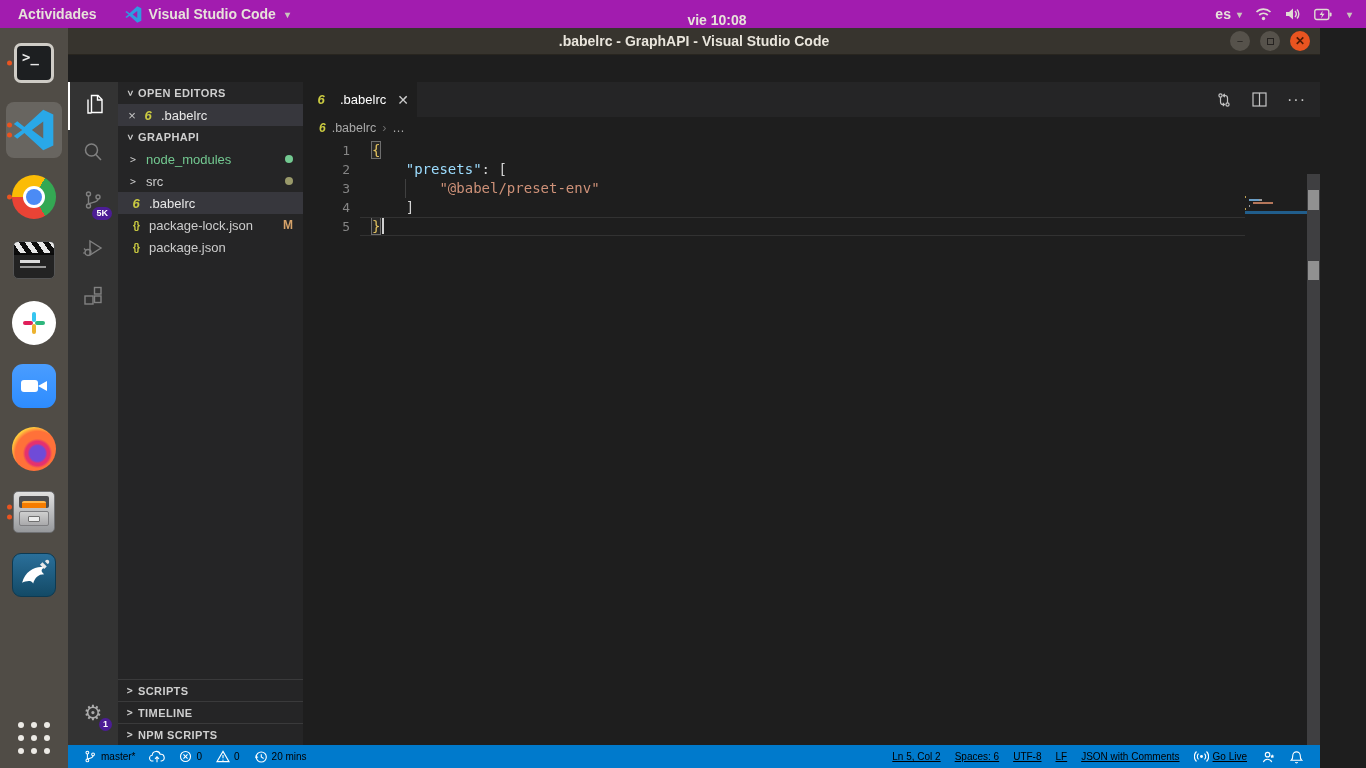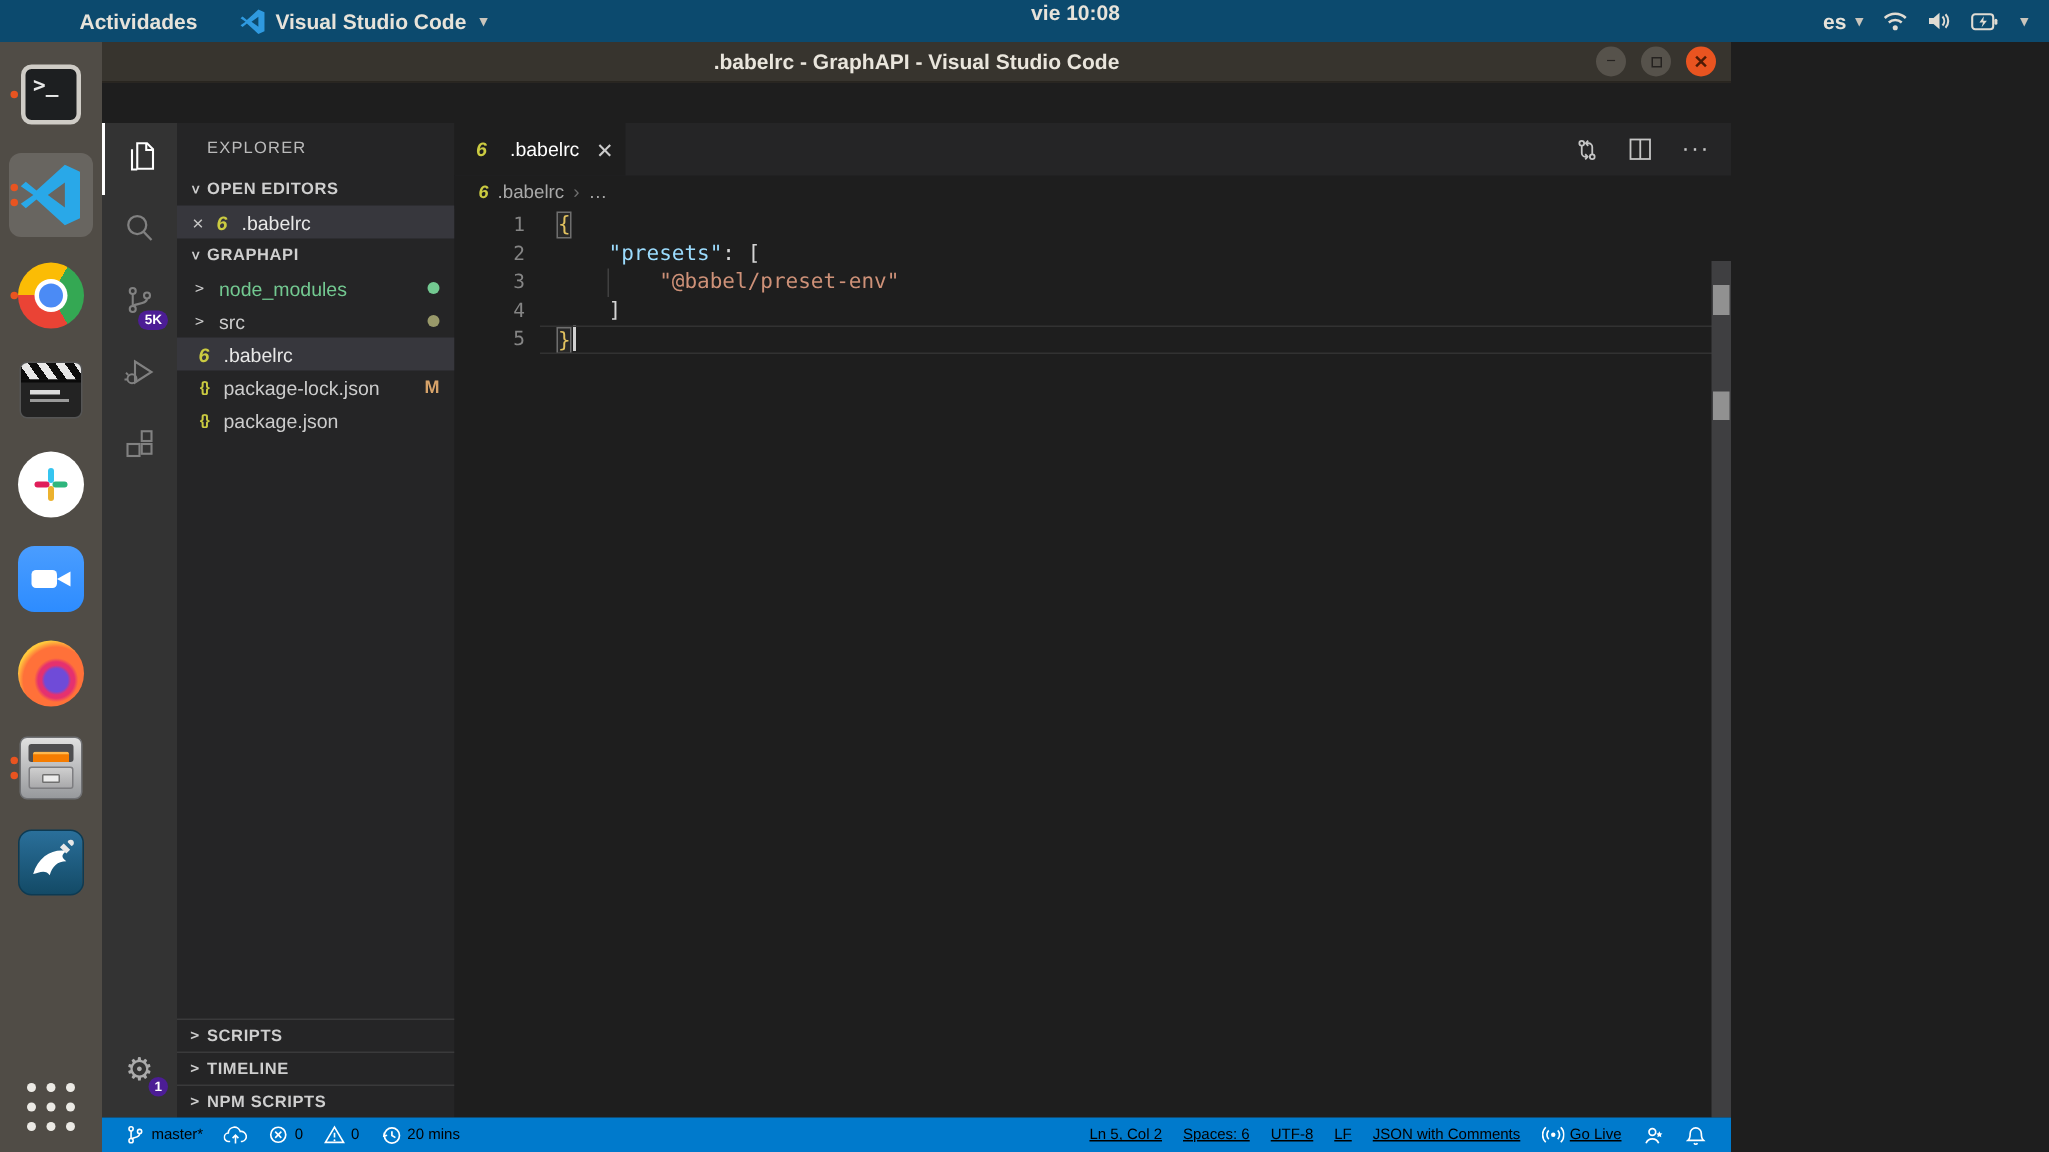--- a/index.html
+++ b/index.html
@@ -1,22 +1,22 @@
 <!DOCTYPE html>
 <html><head>
 <meta charset="utf-8">
 <style>
   * { box-sizing: border-box; margin:0; padding:0; }
   html,body { width:1366px; height:768px; overflow:hidden; background:#1e1e1e;
     font-family:"Liberation Sans", sans-serif; }
 
   
   #topbar { position:absolute; left:0; top:0; width:1366px; height:28px;
-    background:#0c4a6e; color:#e7e3da; display:flex; align-items:flex-start;
-    font-size:14px; font-weight:bold; z-index:50;padding-left:35px; }
+    background:#a21caf; color:#e7e3da; display:flex; align-items:flex-end;
+    font-size:14px; font-weight:bold; z-index:50; }
   .tb-left { display:flex; align-items:center; height:100%; }
   .tb-activities { padding:0 18px; height:100%; display:flex; align-items:center; cursor:pointer; }
   .tb-app { display:flex; align-items:center; gap:7px; padding:0 10px; height:100%; }
   .tb-app .vsc-mini { width:17px; height:17px; }
   .tb-caret { font-size:10px; color:#c9c5bc; margin-left:2px; }
   .tb-clock { position:absolute; left:calc(50% + 34px); transform:translateX(-50%); }
   .tb-right { margin-left:auto; display:flex; align-items:center; gap:13px; padding-right:14px; height:100%; }
   .tb-right svg { display:block; }
 
   
@@ -65,21 +65,21 @@
   .icon-cabinet .drawer { margin-top:3px; height:15px; background:linear-gradient(180deg,#cfcfcf,#a9a9ab);
     border:1px solid #7d7d80; border-radius:2px; display:flex; align-items:center; justify-content:center; }
   .icon-cabinet .handle { width:12px; height:6px; background:#ececec; border:1px solid #707070; border-radius:1px; }
   .icon-mysql { width:44px; height:44px; border-radius:9px;
     background:linear-gradient(180deg,#2a6f9a,#134a66); border:1px solid #0d3a52;
     display:flex; align-items:center; justify-content:center; }
   .icon-grid { display:grid; grid-template-columns:repeat(3,6px); gap:7px; }
   .icon-grid i { width:6px; height:6px; background:#eceae5; border-radius:50%; display:block; }
 
   
-  #vswindow { position:absolute; left:68px; top:28px; width:1086px; height:740px; }
+  #vswindow { position:absolute; left:68px; top:28px; width:1252px; height:740px; }
   #titlebar { height:27px; background:#37342e; display:flex; align-items:center; position:relative;
     border-bottom:1px solid #28251f; }
   #window-title { position:absolute; left:0; right:0; text-align:center; color:#e9e5dc;
     font-size:14px; font-weight:600; }
   .win-controls { position:absolute; right:10px; top:3px; display:flex; gap:10px; }
   .win-btn { width:20px; height:20px; border-radius:50%; background:#56524b;
     display:flex; align-items:center; justify-content:center; color:#252220; font-size:11px; cursor:pointer; }
   .win-btn .sq { width:7px; height:7px; border:1.5px solid #252220; }
   .win-btn.close { background:#e95420; color:#4d1a05; font-size:12px; font-weight:bold; }
 
@@ -374,21 +374,20 @@
               <rect x="13.5" y="3.5" width="6.5" height="6.5" fill="none" stroke="currentColor" stroke-width="1.4"></rect>
             </svg></span>
         </div>
         <div class="act-item act-bottom">
           <span class="gear">⚙</span>
           <span class="act-badge" style="border-radius: 50%;">1</span>
         </div>
       </div>
 
     <div id="sidebar">
-      <div id="explorer-title">EXPLORER</div>
       <div id="open-editors">
           <div class="section-header">
             <span class="chev open">&gt;</span>
             <span>OPEN EDITORS</span>
           </div>
           <div class="row selected">
             <span class="close-x">×</span>
             <span class="file-ico babel-ico">6</span>
             <span class="label bright">.babelrc</span>
           </div>

